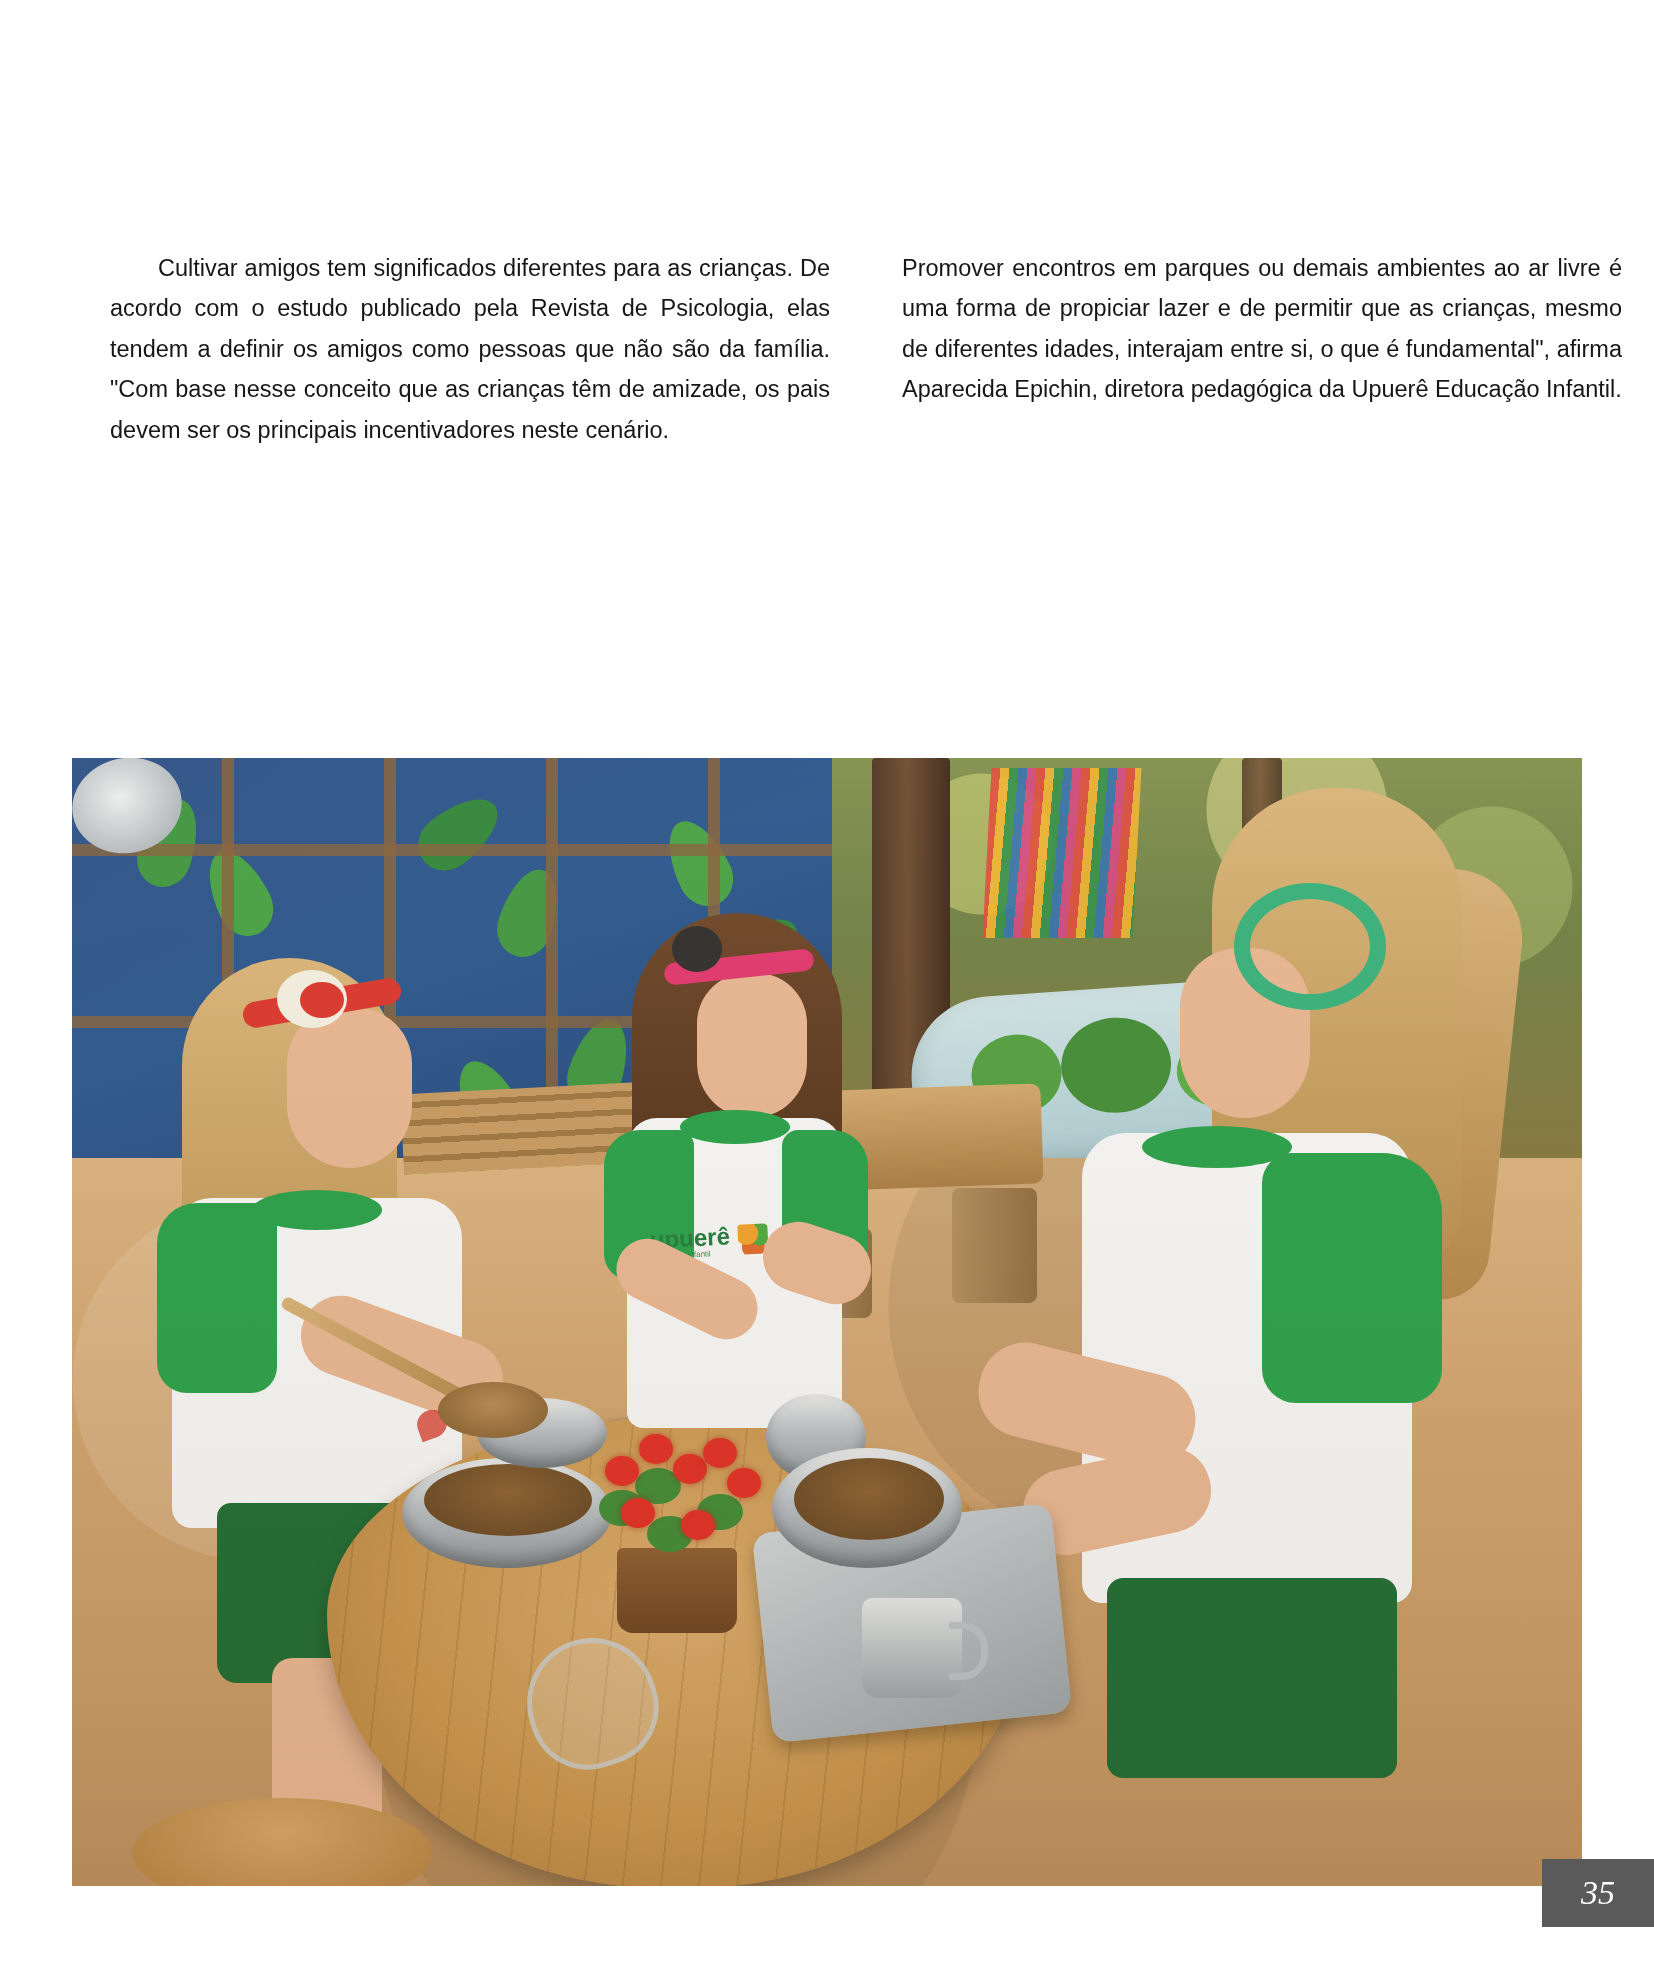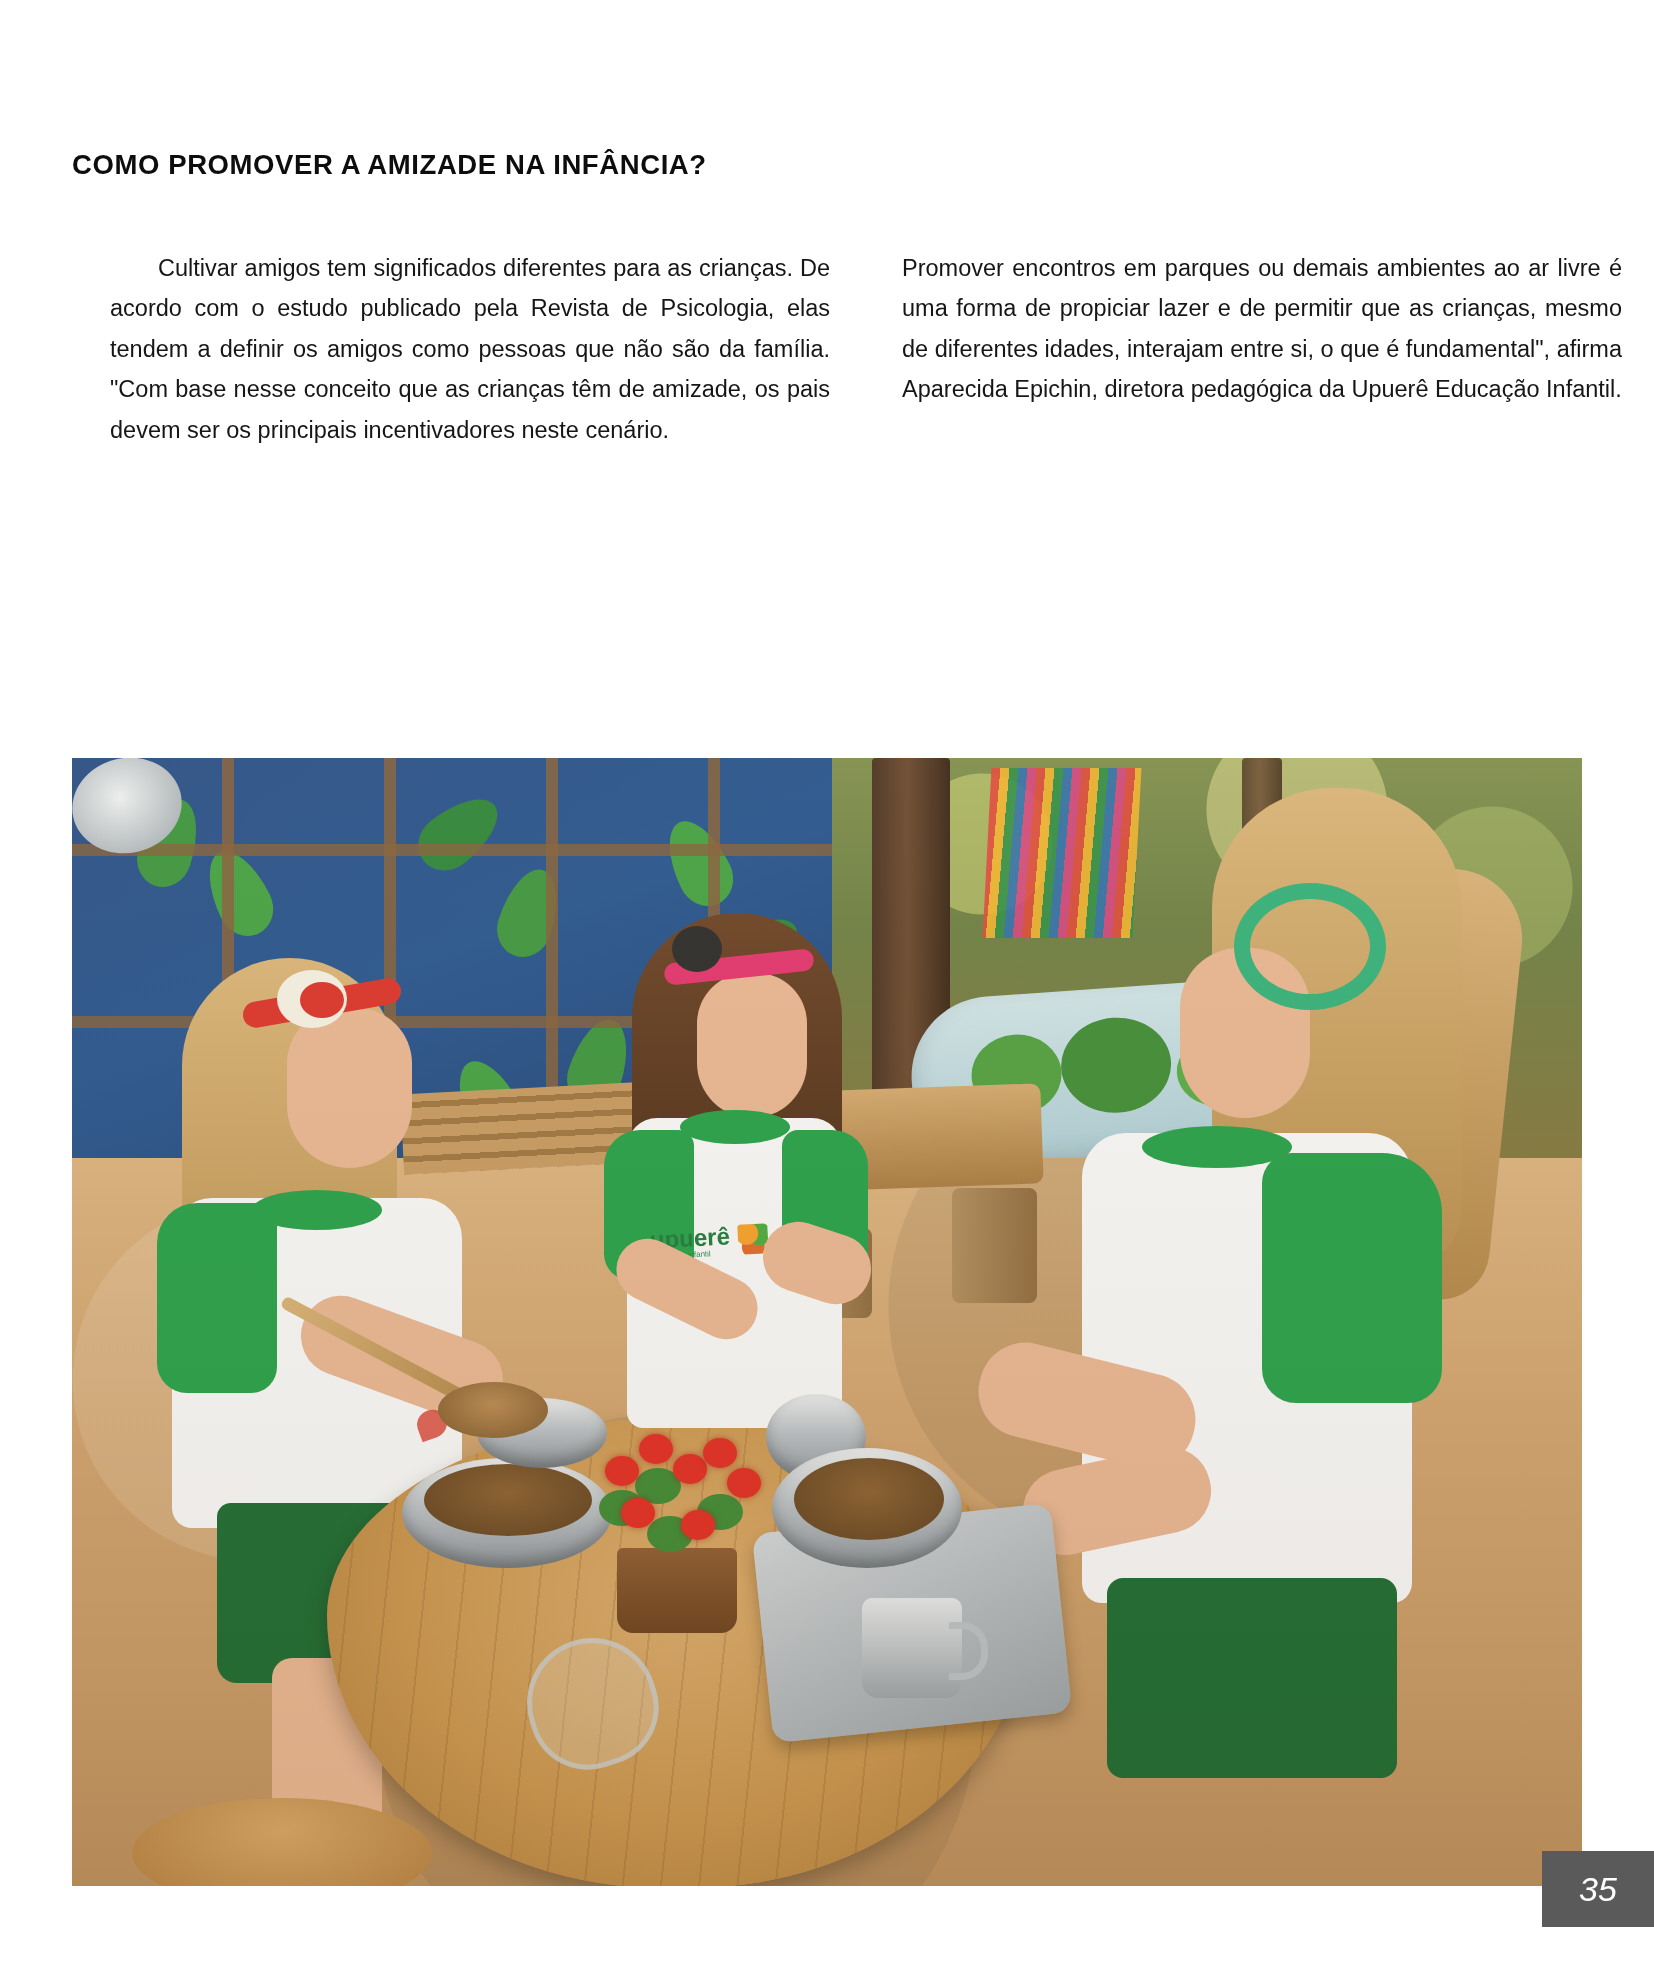--- a/index.html
+++ b/index.html
@@ -386,38 +386,37 @@
     background: linear-gradient(180deg, rgba(255,228,180,.06), rgba(120,80,30,.10));
     pointer-events: none;
   }
 
   
   .page-number {
     position: absolute;
     right: 0;
     bottom: 42px;
     width: 112px;
-    height: 76px;
+    height: 68px;
     background: #5a5a5a;
     color: #ffffff;
     display: flex;
     align-items: center;
     justify-content: center;
     font-size: 34px;
     font-style: italic;
-    font-family: Liberation Sans, sans-serif;
+    font-family: Liberation Serif, serif;
   }
 </style>
 </head>
 <body>
 
 <div class="page">
   <div class="page-inner">
 
-    <h1 class="article-title">COMO PROMOVER A AMIZADE NA INFÂNCIA?</h1>
 
     <div class="columns">
       <div class="column">
         <p class="indent">Cultivar amigos tem significados diferentes para as crianças. De acordo com o estudo publicado pela Revista de Psicologia, elas tendem a definir os amigos como pessoas que não são da família. "Com base nesse conceito que as crianças têm de amizade, os pais devem ser os principais incentivadores neste cenário.</p>
       </div>
       <div class="column">
         <p>Promover encontros em parques ou demais ambientes ao ar livre é uma forma de propiciar lazer e de permitir que as crianças, mesmo de diferentes idades, interajam entre si, o que é fundamental", afirma Aparecida Epichin, diretora pedagógica da Upuerê Educação Infantil.</p>
       </div>
     </div>
 

